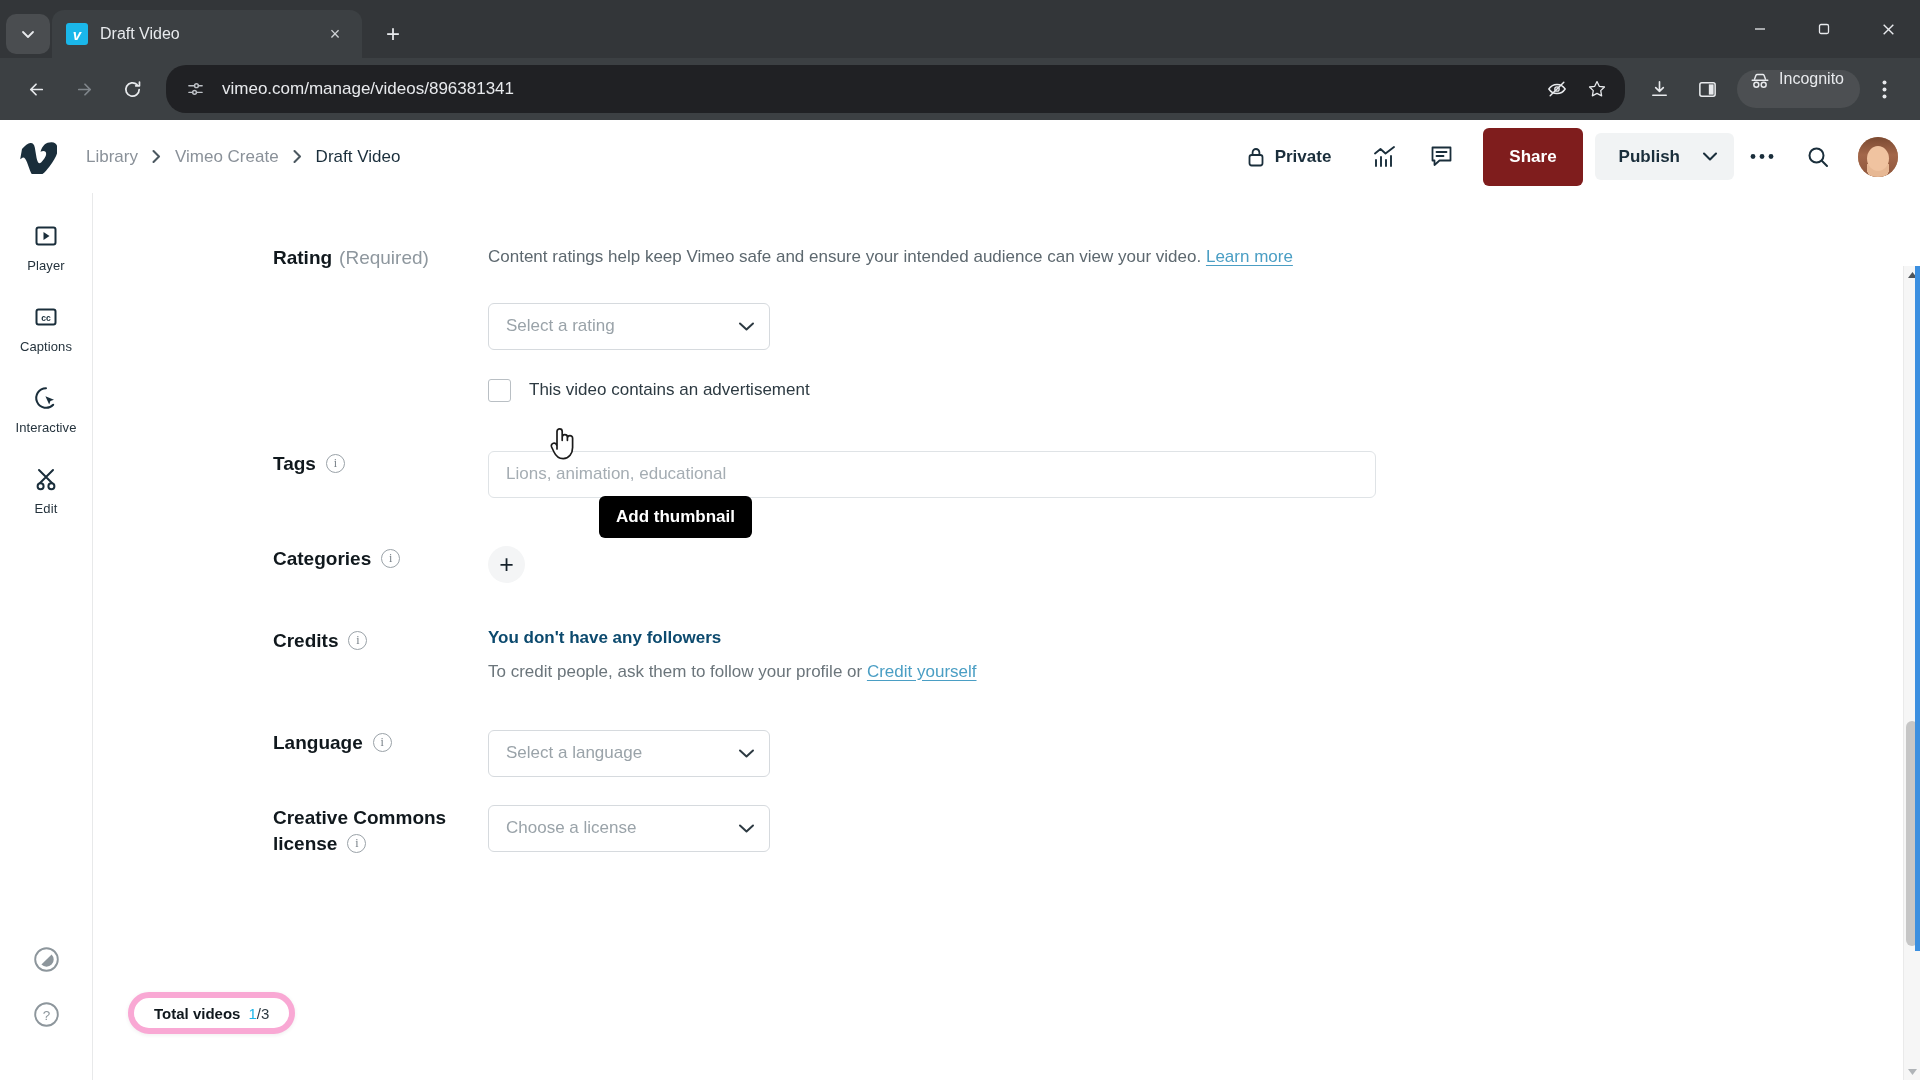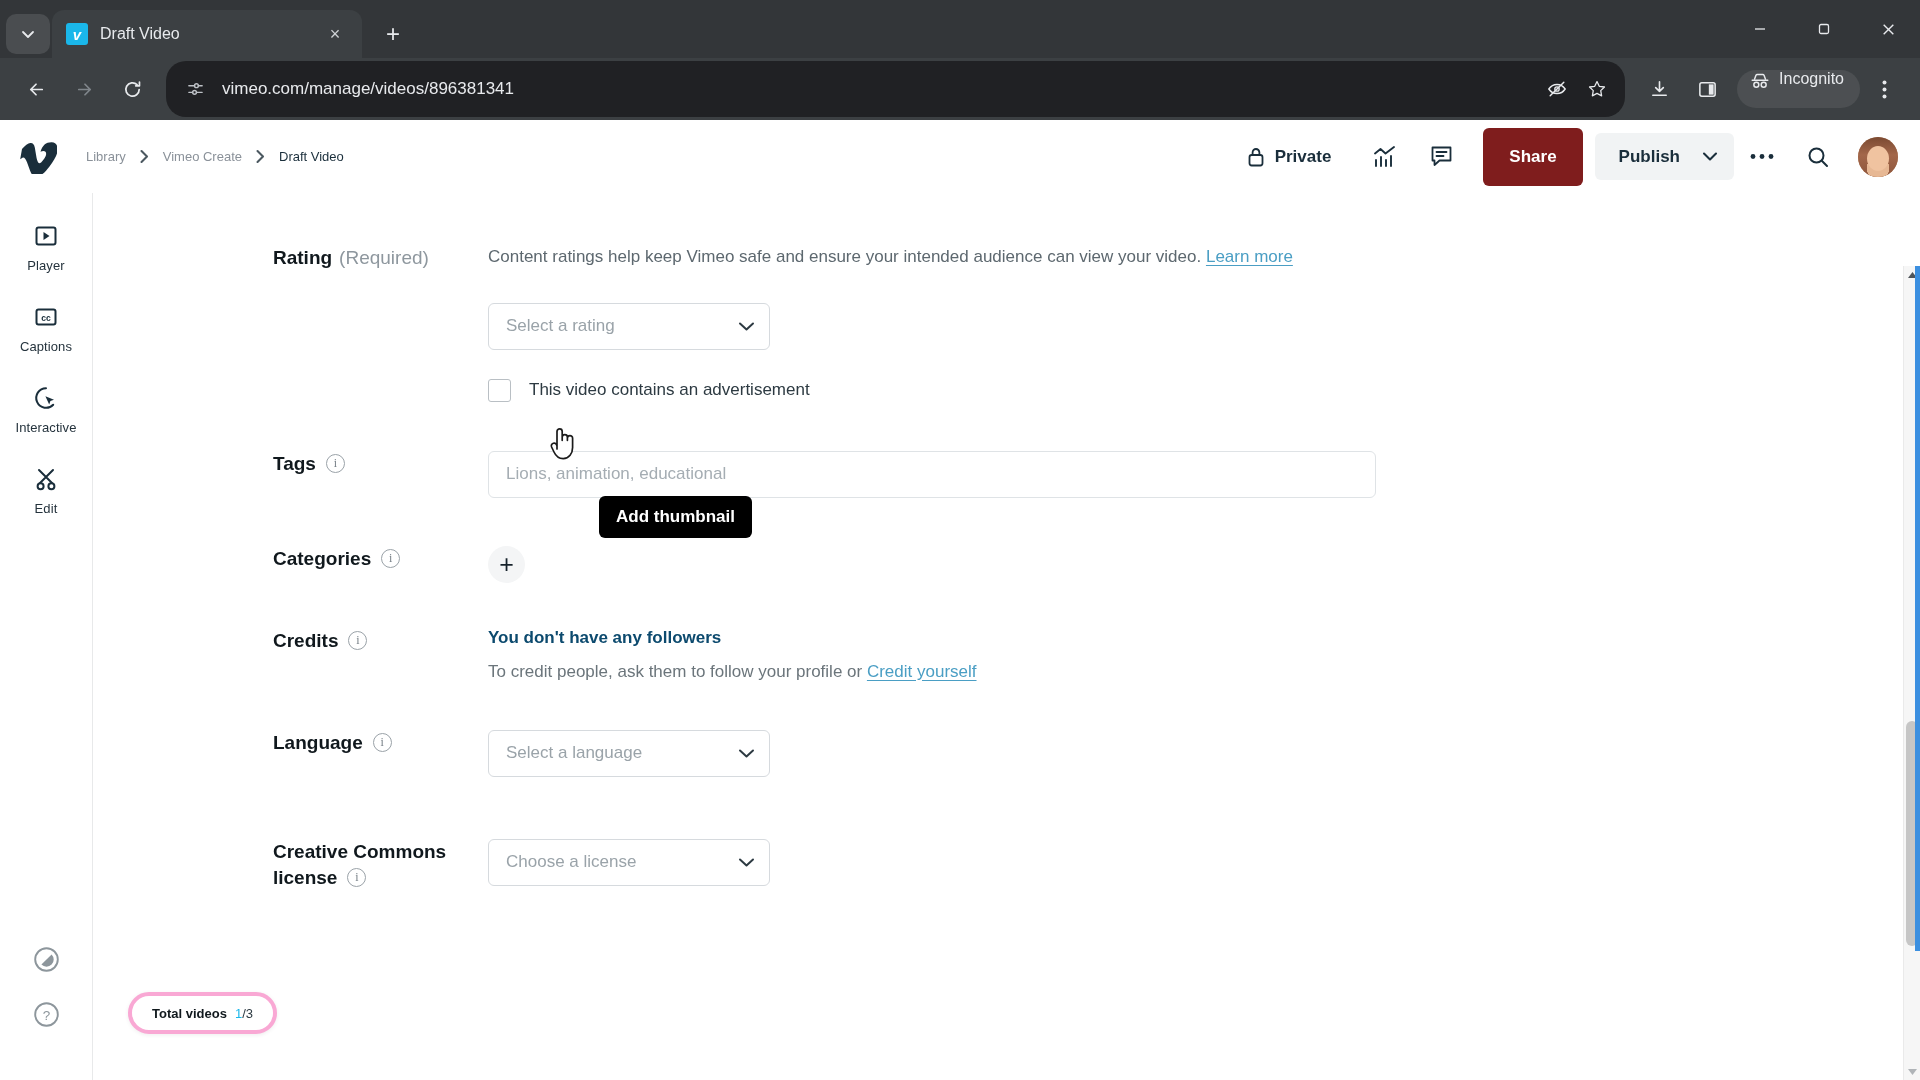--- a/index.html
+++ b/index.html
@@ -92,21 +92,21 @@
   .tb-icon {
     width: 40px; height: 40px;
     display: flex; align-items: center; justify-content: center;
     border-radius: 50%;
     color: #e8eaed;
     margin: 0 4px;
   }
   .tb-icon.disabled { color: #80868b; }
   .omnibox {
     flex: 1;
-    height: 56px;
+    height: 48px;
     background: #202124;
     border-radius: 20px;
     display: flex; align-items: center;
     padding: 0 8px 0 16px;
     margin: 0 10px;
     min-width: 0;
   }
   .omni-site-icon {
     width: 26px; height: 26px;
     display: flex; align-items: center; justify-content: center;
@@ -152,21 +152,21 @@
   }
   .vimeo-logo {
     width: 40px; height: 40px;
     display: flex; align-items: center; justify-content: center;
     color: #1a2e3b;
     flex: 0 0 40px;
   }
   .breadcrumb {
     display: flex; align-items: center;
     margin-left: 28px;
-    font-size: 13px;
+    font-size: 17px;
   }
   .crumb { color: #8a9199; }
   .crumb.current { color: #1a2e3b; }
   .crumb-sep {
     margin: 0 13px;
     color: #4b5860;
     font-size: 15px;
     display: flex; align-items: center;
   }
   .header-right {
@@ -384,25 +384,25 @@
   }
   .credits-sub {
     font-size: 17px; color: #6b757b; margin-top: 14px;
   }
 
   .total-pill {
     position: absolute;
     left: 128px; bottom: 46px;
     height: 42px;
     background: #fff;
-    border: 4px solid #f9a8d4;
+    border: 6px solid #f9a8d4;
     border-radius: 21px;
     display: flex; align-items: center;
     padding: 0 20px;
-    font-size: 13px;
+    font-size: 15px;
     color: #10181d;
     box-shadow: 0 1px 4px rgba(0,0,0,.07);
     z-index: 25;
     font-weight: 600;
   }
   .total-pill b { color: #1ab7ea; margin-left: 8px; font-weight: 400; }
   .total-pill b i { color: #2d3a42; font-style: normal; }
 
   
   .scrollbar {
@@ -748,21 +748,21 @@
               <span>Select a language</span>
               <span class="chev">
                 <svg width="17" height="11" viewBox="0 0 17 11">
                     <path d="M2 2.5l6.5 6 6.5-6" stroke="currentColor" stroke-width="2" fill="none" stroke-linecap="round" stroke-linejoin="round"></path>
                   </svg>
               </span>
             </div>
           </div>
         </div>
 
-        <div class="form-row" style="margin-top:62px;">
+        <div class="form-row" style="margin-top:28px;">
           <div class="f-label" style="flex-direction:column;align-items:flex-start;">
             <span>Creative Commons</span>
             <span style="display:flex;align-items:center;margin-top:4px;">
               <span>license</span>
               <span class="info-i">i</span>
             </span>
           </div>
           <div class="f-field">
             <div class="select placeholder">
               <span>Choose a license</span>

